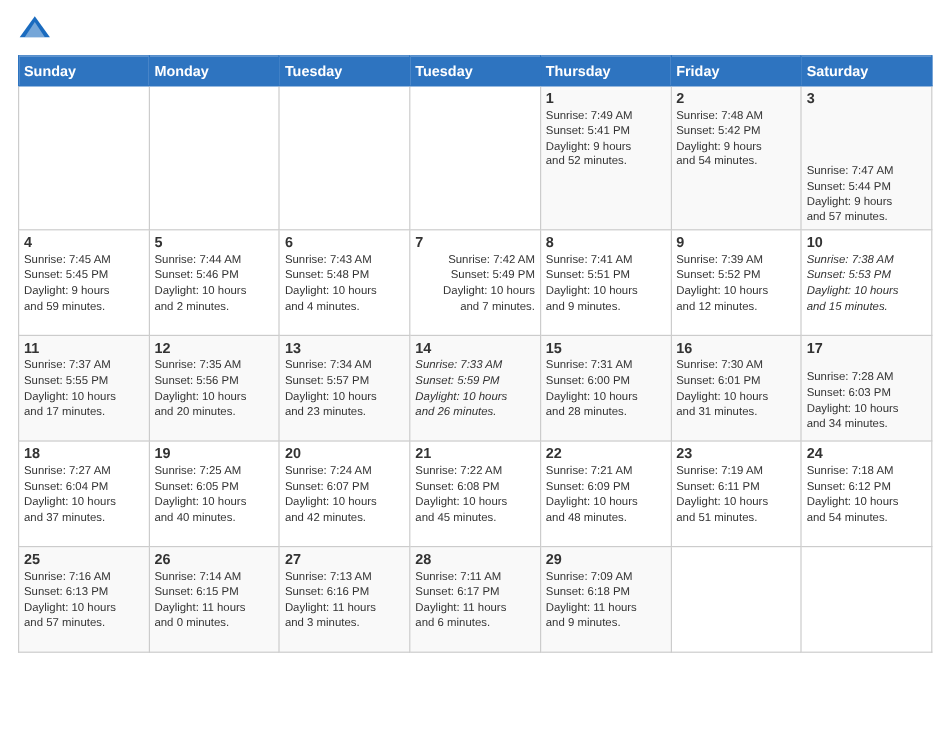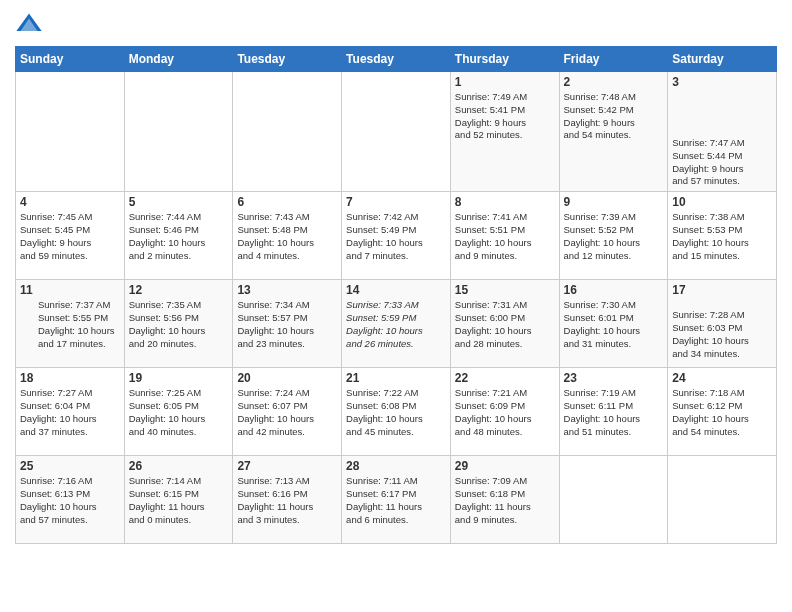--- a/index.html
+++ b/index.html
@@ -172,51 +172,51 @@
           </td>
           <td>
             <div class="day-number">6</div>
             <div class="day-info" style="white-space: pre-line;">Sunrise: 7:43 AM
 Sunset: 5:48 PM
 Daylight: 10 hours
 and 4 minutes.</div>
           </td>
           <td>
             <div class="day-number">7</div>
-            <div class="day-info" style="white-space: pre-line;">Sunrise: 7:42 AM
+            <div class="day-info" style="white-space: pre-line; text-align: right;">Sunrise: 7:42 AM
 Sunset: 5:49 PM
 Daylight: 10 hours
 and 7 minutes.</div>
           </td>
           <td>
             <div class="day-number">8</div>
             <div class="day-info" style="white-space: pre-line;">Sunrise: 7:41 AM
 Sunset: 5:51 PM
 Daylight: 10 hours
 and 9 minutes.</div>
           </td>
           <td>
             <div class="day-number">9</div>
             <div class="day-info" style="white-space: pre-line;">Sunrise: 7:39 AM
 Sunset: 5:52 PM
 Daylight: 10 hours
 and 12 minutes.</div>
           </td>
           <td>
             <div class="day-number">10</div>
-            <div class="day-info" style="white-space: pre-line;">Sunrise: 7:38 AM
+            <div class="day-info" style="white-space: pre-line; font-style: italic;">Sunrise: 7:38 AM
 Sunset: 5:53 PM
 Daylight: 10 hours
 and 15 minutes.</div>
           </td>
         </tr>
         <tr>
           <td>
             <div class="day-number">11</div>
-            <div class="day-info" style="white-space: pre-line; margin-left: 18px;">Sunrise: 7:37 AM
+            <div class="day-info" style="white-space: pre-line;">Sunrise: 7:37 AM
 Sunset: 5:55 PM
 Daylight: 10 hours
 and 17 minutes.</div>
           </td>
           <td>
             <div class="day-number">12</div>
             <div class="day-info" style="white-space: pre-line;">Sunrise: 7:35 AM
 Sunset: 5:56 PM
 Daylight: 10 hours
 and 20 minutes.</div>

